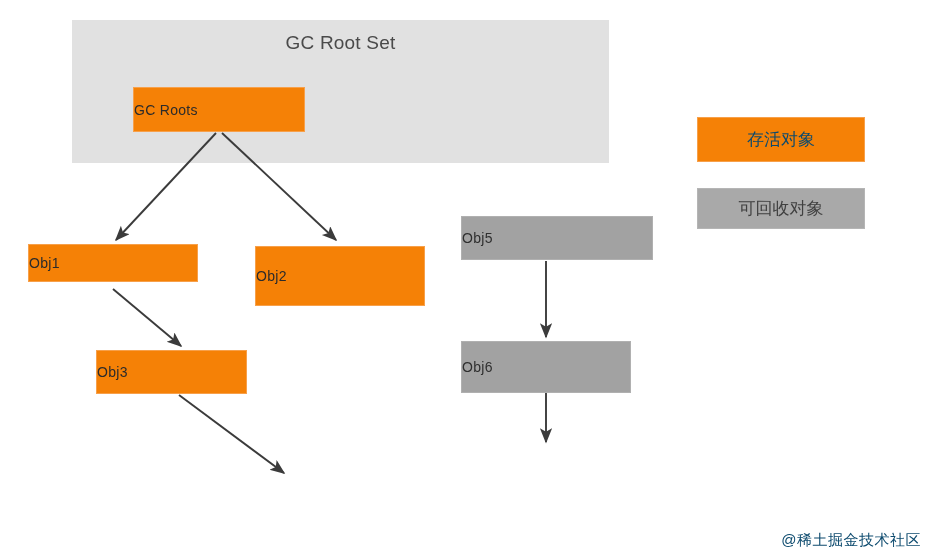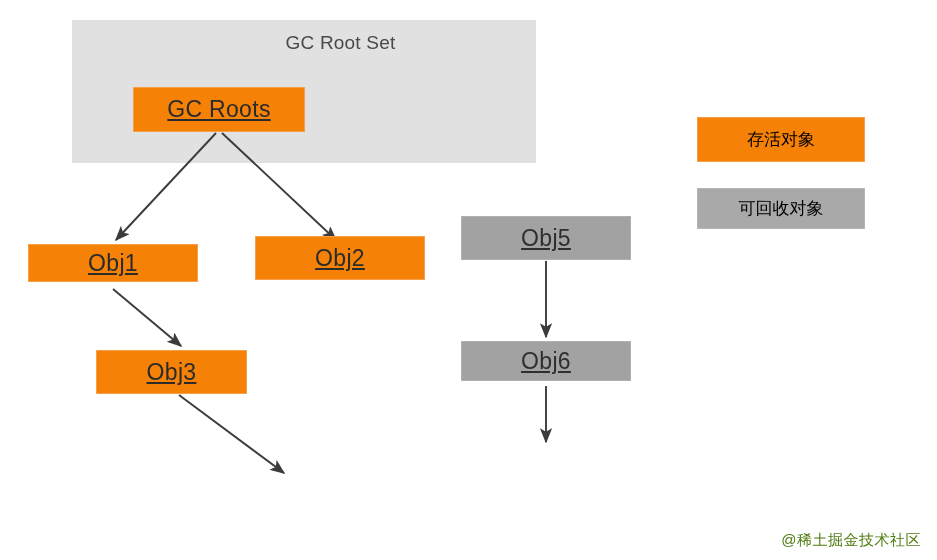--- a/index.html
+++ b/index.html
@@ -15,102 +15,101 @@
     width: 937px;
     height: 560px;
     background: #ffffff;
   }
 
   
   .root-panel {
     position: absolute;
     left: 72px;
     top: 20px;
-    width: 464px;
+    width: 537px;
     height: 143px;
     background: #e1e1e1;
   }
   .root-panel-title {
     position: absolute;
     left: 0;
     top: 12px;
     width: 537px;
     text-align: center;
     font-size: 19px;
     color: #4a4a4a;
     letter-spacing: .2px;
   }
 
   
   .node {
     position: absolute;
     display: flex;
     align-items: center;
-    justify-content: center;
-    font-size: 23px;
+    justify-content: flex-start;
+    font-size: 14px;
     color: #2b2b2b;
     letter-spacing: .3px;
     line-height: 1;
-    text-decoration: underline;
   }
   .node.alive {
     background: #f58106;
     border: 1px solid #f7a04a;
   }
   .node.garbage {
     background: #a2a2a2;
     border: 1px solid #b0b0b0;
     color: #2f2f2f;
   }
 
   .n-gcroots { left: 133px; top: 87px;  width: 172px; height: 45px; }
   .n-obj1    { left: 28px;  top: 244px; width: 170px; height: 38px; }
-  .n-obj2    { left: 255px; top: 236px; width: 170px; height: 44px; }
+  .n-obj2    { left: 255px; top: 246px; width: 170px; height: 60px; }
   .n-obj3    { left: 96px;  top: 350px; width: 151px; height: 44px; }
   .n-obj4    { left: 198px; top: 477px; width: 170px; height: 44px; }
-  .n-obj5    { left: 461px; top: 216px; width: 170px; height: 44px; }
-  .n-obj6    { left: 461px; top: 341px; width: 170px; height: 40px; }
+  .n-obj5    { left: 461px; top: 216px; width: 192px; height: 44px; }
+  .n-obj6    { left: 461px; top: 341px; width: 170px; height: 52px; }
   .n-obj7    { left: 461px; top: 446px; width: 170px; height: 44px; }
 
   
   .legend-item {
     position: absolute;
     display: flex;
     align-items: center;
     justify-content: center;
     font-size: 17px;
-    color: #000000;
+    color: #0c4a6e;
   }
   .legend-alive {
     left: 697px; top: 117px; width: 168px; height: 45px;
     background: #f58106;
     border: 1px solid #f7a04a;
   }
   .legend-garbage {
     left: 697px; top: 188px; width: 168px; height: 41px;
     background: #a9a9a9;
     border: 1px solid #b5b5b5;
-    color: #000000;
+    color: #404040;
   }
 
   
   #arrows {
     position: absolute;
     left: 0; top: 0;
     width: 937px; height: 560px;
     pointer-events: none;
   }
 
   
   .watermark {
     position: absolute;
     right: 16px;
     bottom: 10px;
     font-size: 15px;
-    color: #4d7c0f;
+    color: #0c4a6e;
     letter-spacing: .5px;
   }
 </style>
 </head>
 <body>
 
 <div id="canvas">
 
   <div class="root-panel">
     <div class="root-panel-title">GC Root Set</div>

